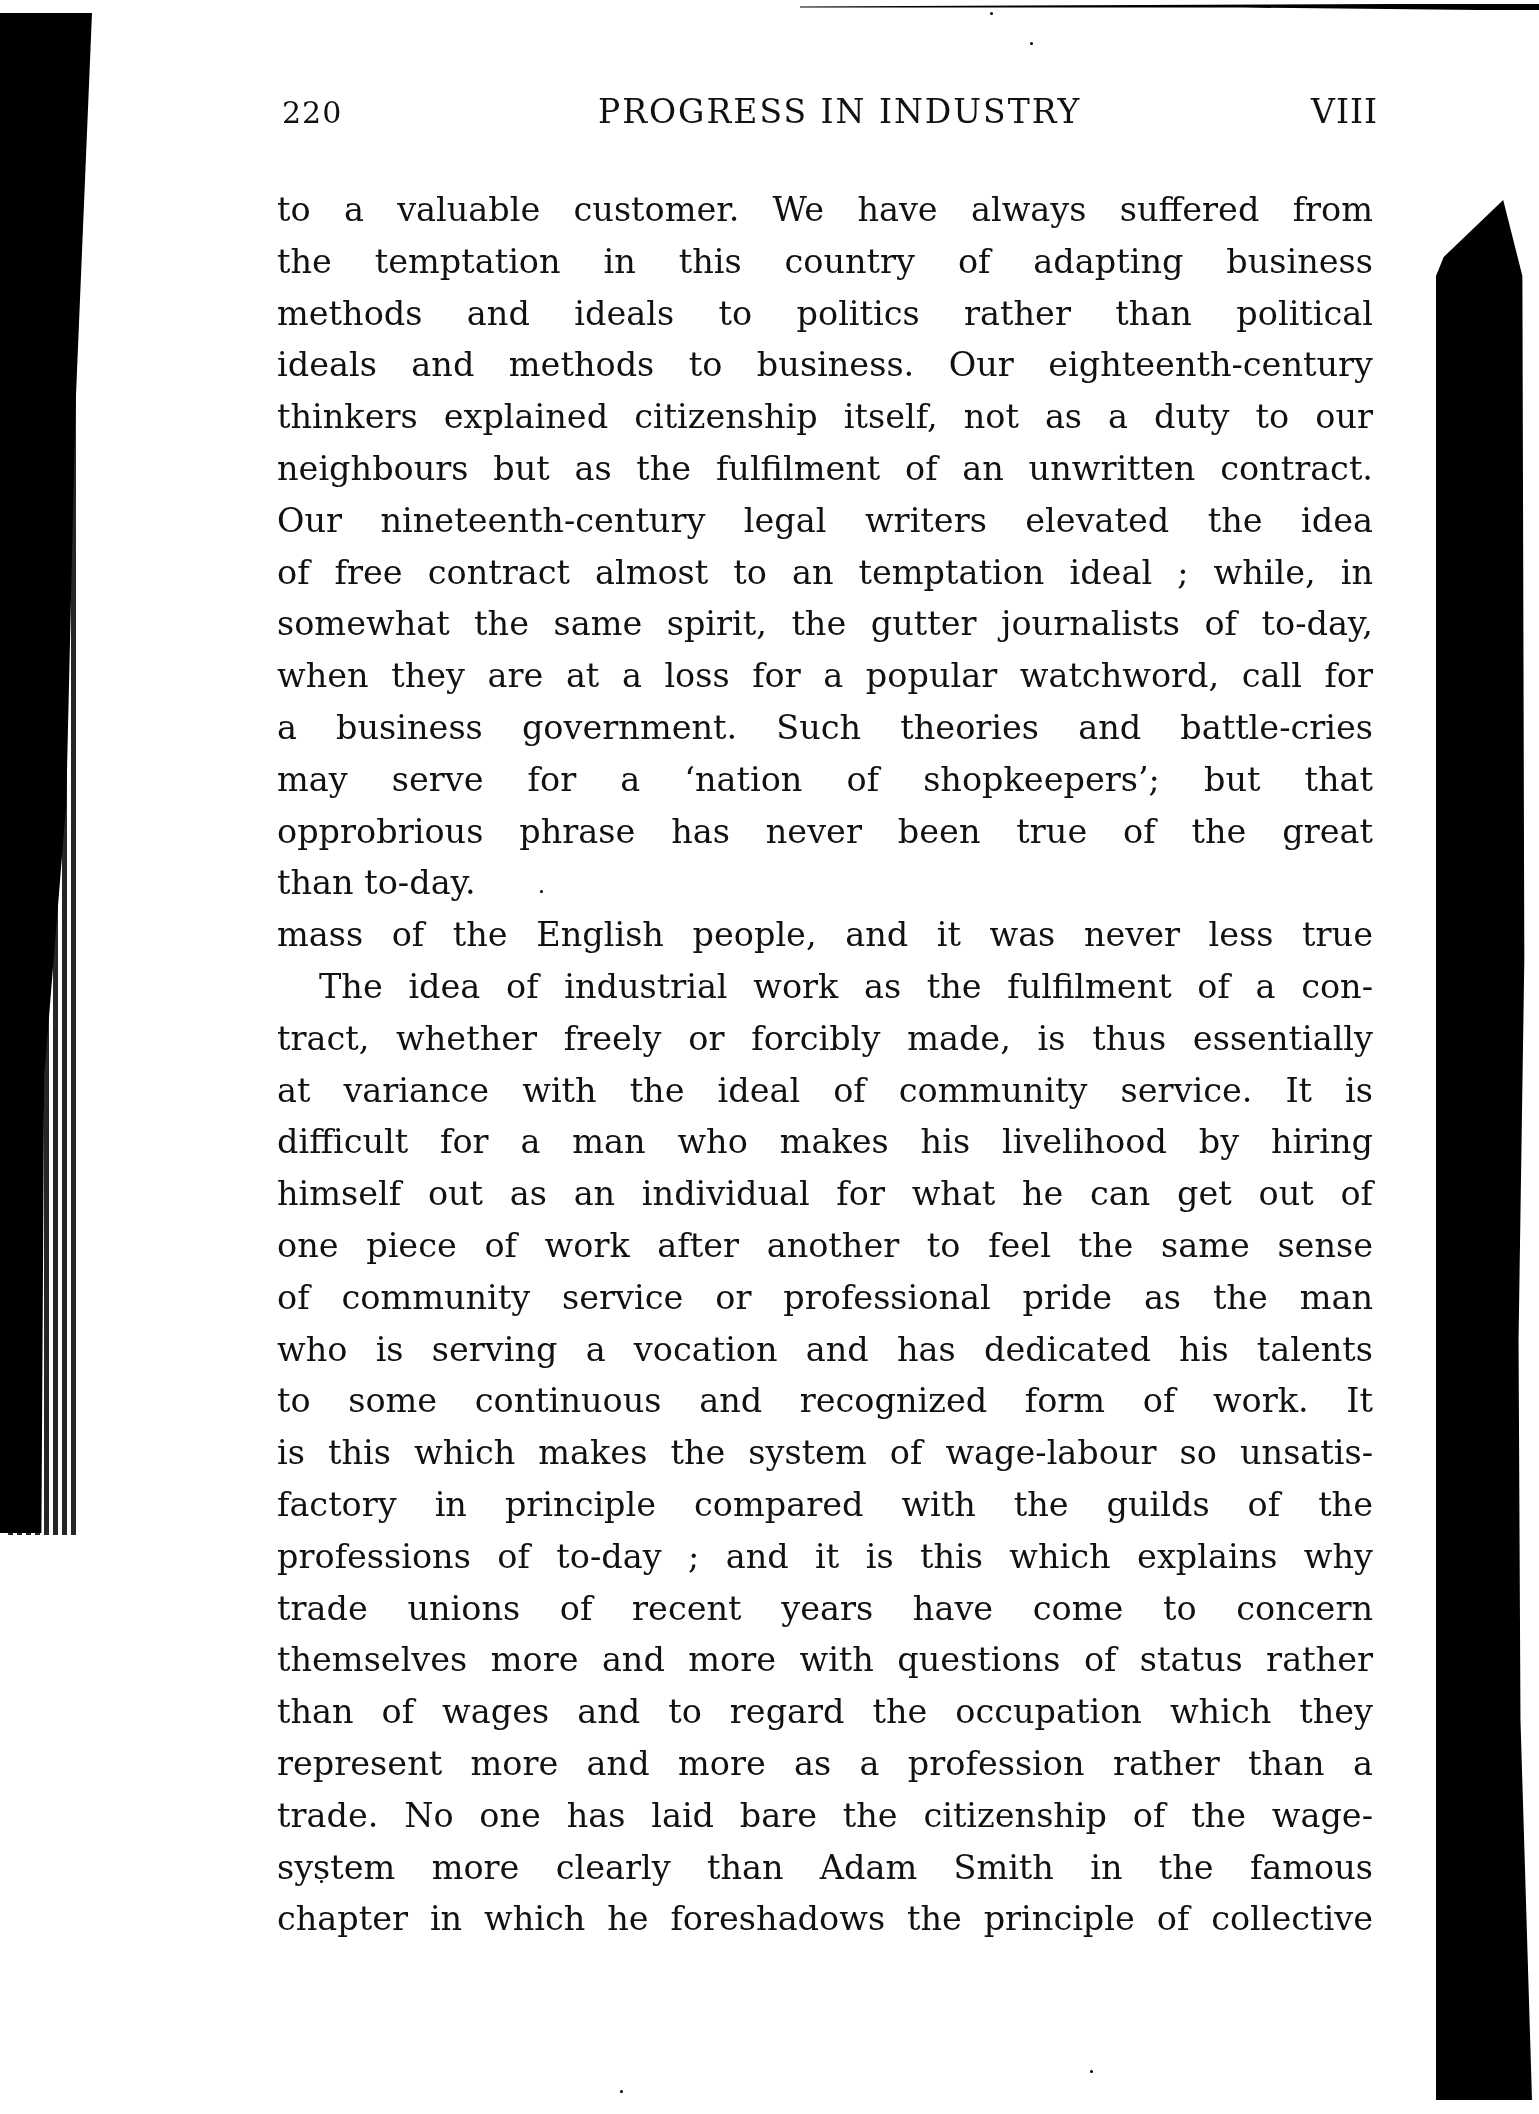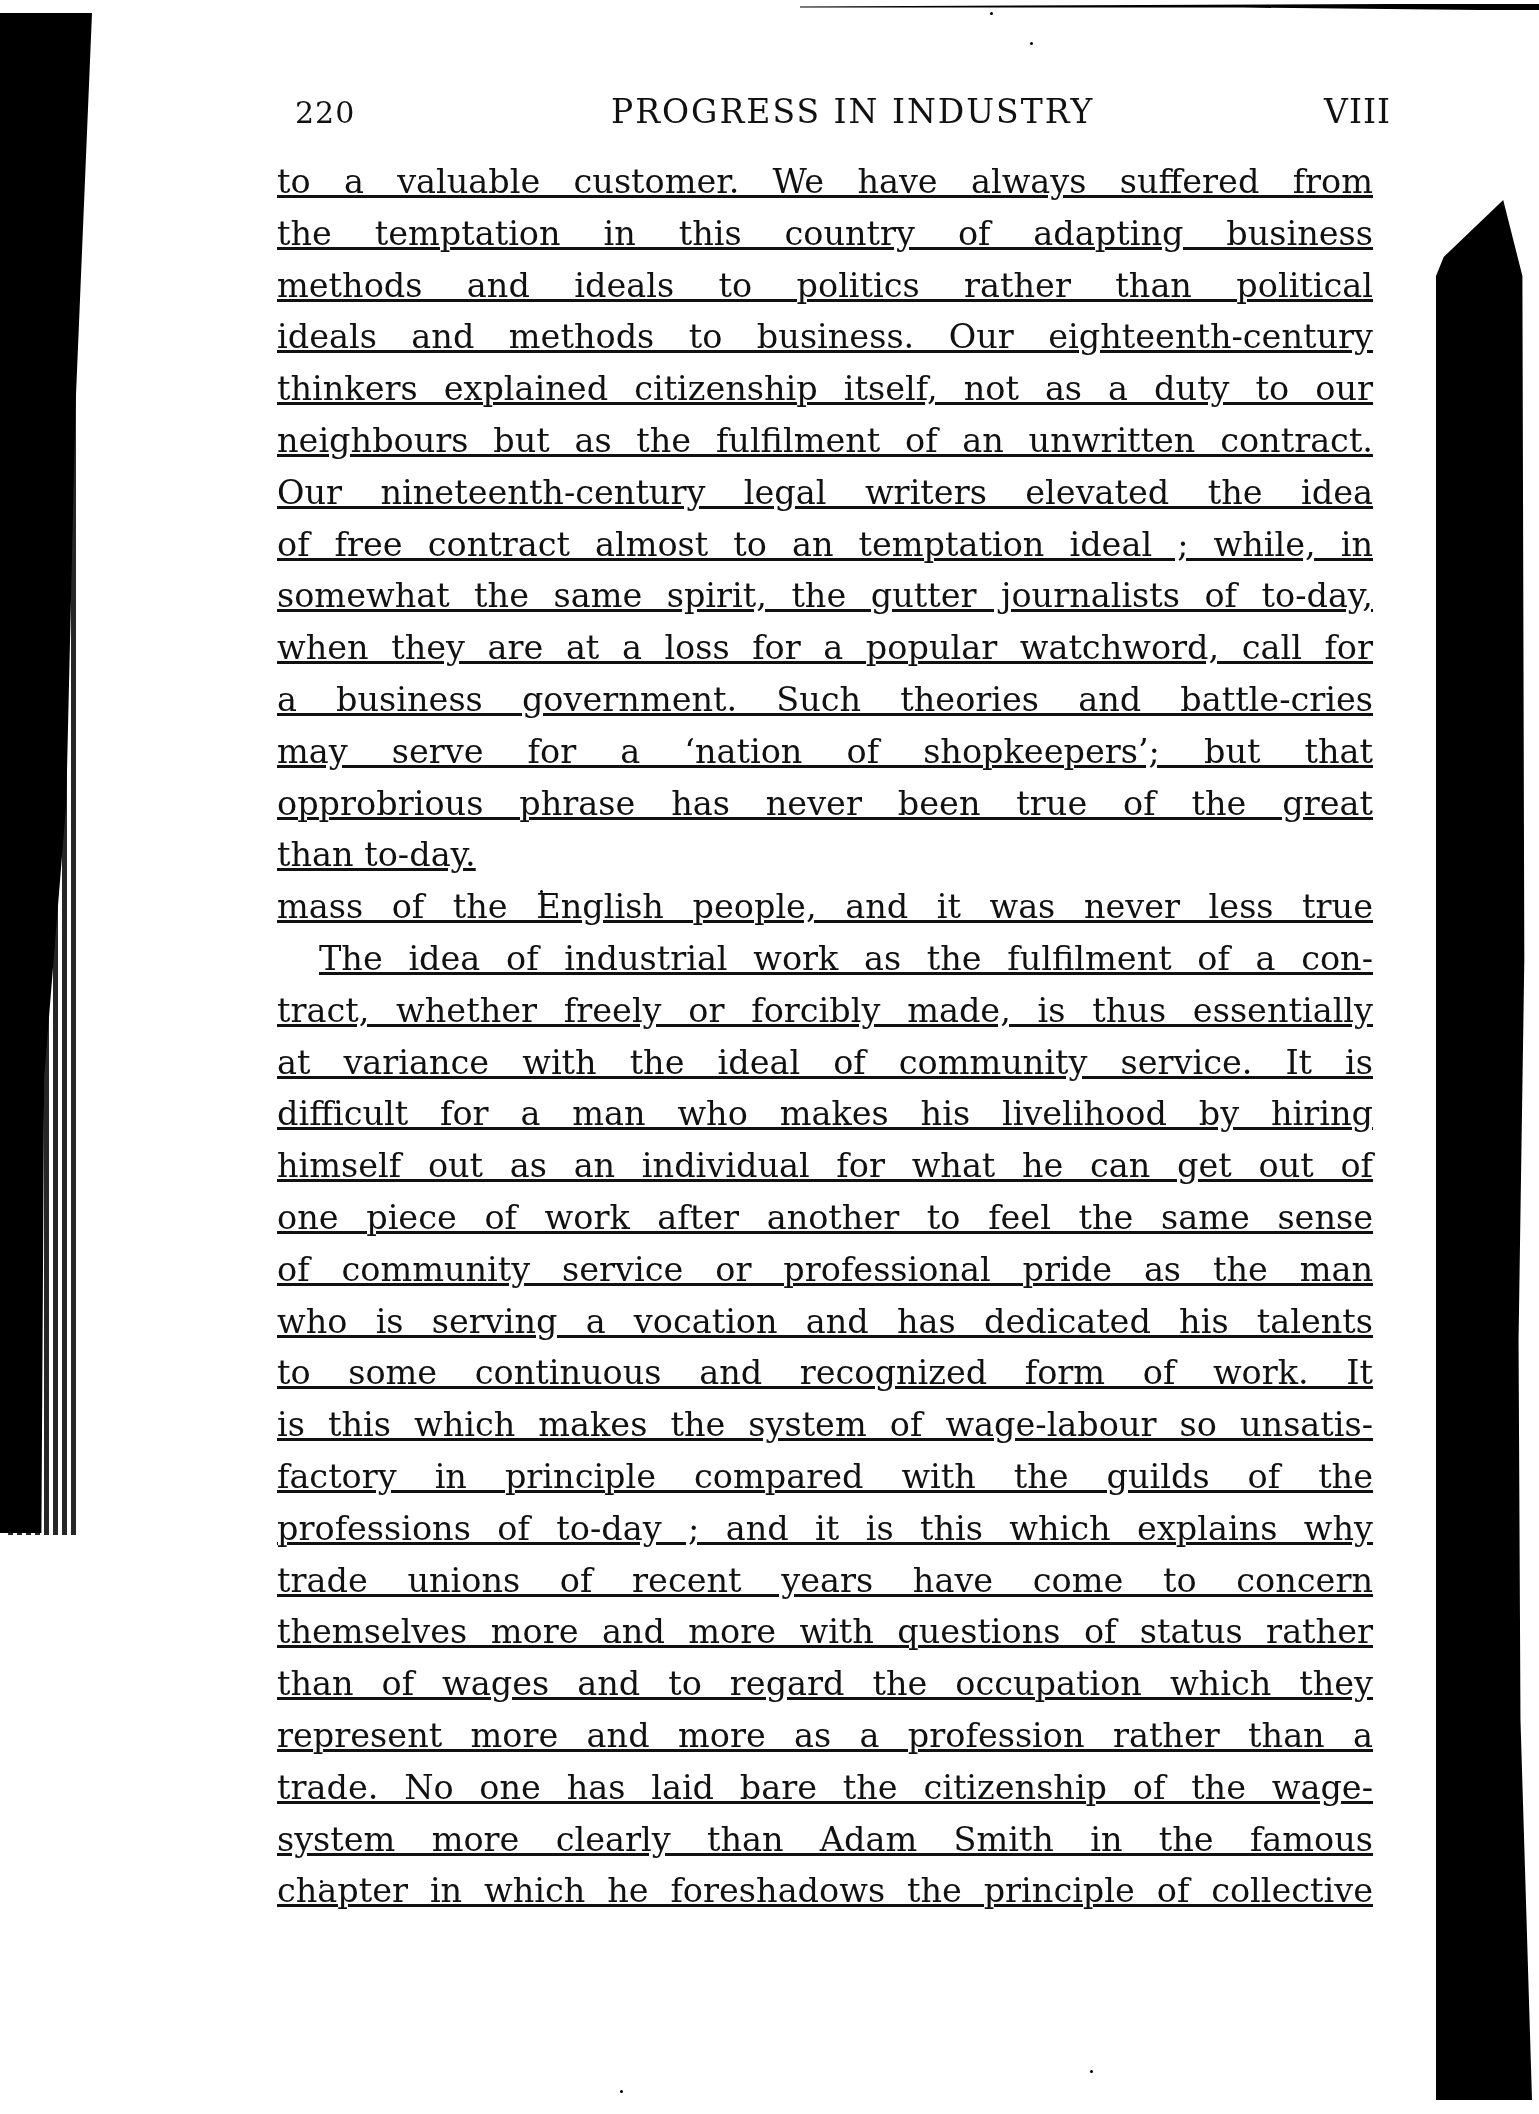--- a/index.html
+++ b/index.html
@@ -49,46 +49,45 @@
       left: 1436px;
       top: 200px;
       width: 96px;
       height: 1900px;
       background: #000;
       clip-path: polygon(8% 3%, 70% 0, 90% 4%, 92% 40%, 86% 60%, 88% 80%, 100% 100%, 0 100%, 0 4%);
     }
     
     .running-head {
       position: absolute;
-      left: 295px;
+      left: 282px;
       top: 92px;
       width: 1096px;
       height: 44px;
       display: flex;
       justify-content: space-between;
       align-items: baseline;
       font-size: 33px;
       letter-spacing: 1px;
     }
     .running-head .page-num {
       font-size: 30px;
     }
     .running-head .title {
       letter-spacing: 2px;
       margin-left: 26px;
     }
     
     .text-block {
       position: absolute;
       left: 277px;
-      top: 156px;
+      top: 184px;
       width: 1096px;
       font-size: 33.5px;
       line-height: 51.8px;
-      text-decoration: underline;
     }
     .line {
       display: block;
       height: 51.8px;
       white-space: nowrap;
       text-align: justify;
       text-align-last: justify;
     }
     .line.last {
       text-align-last: left;

